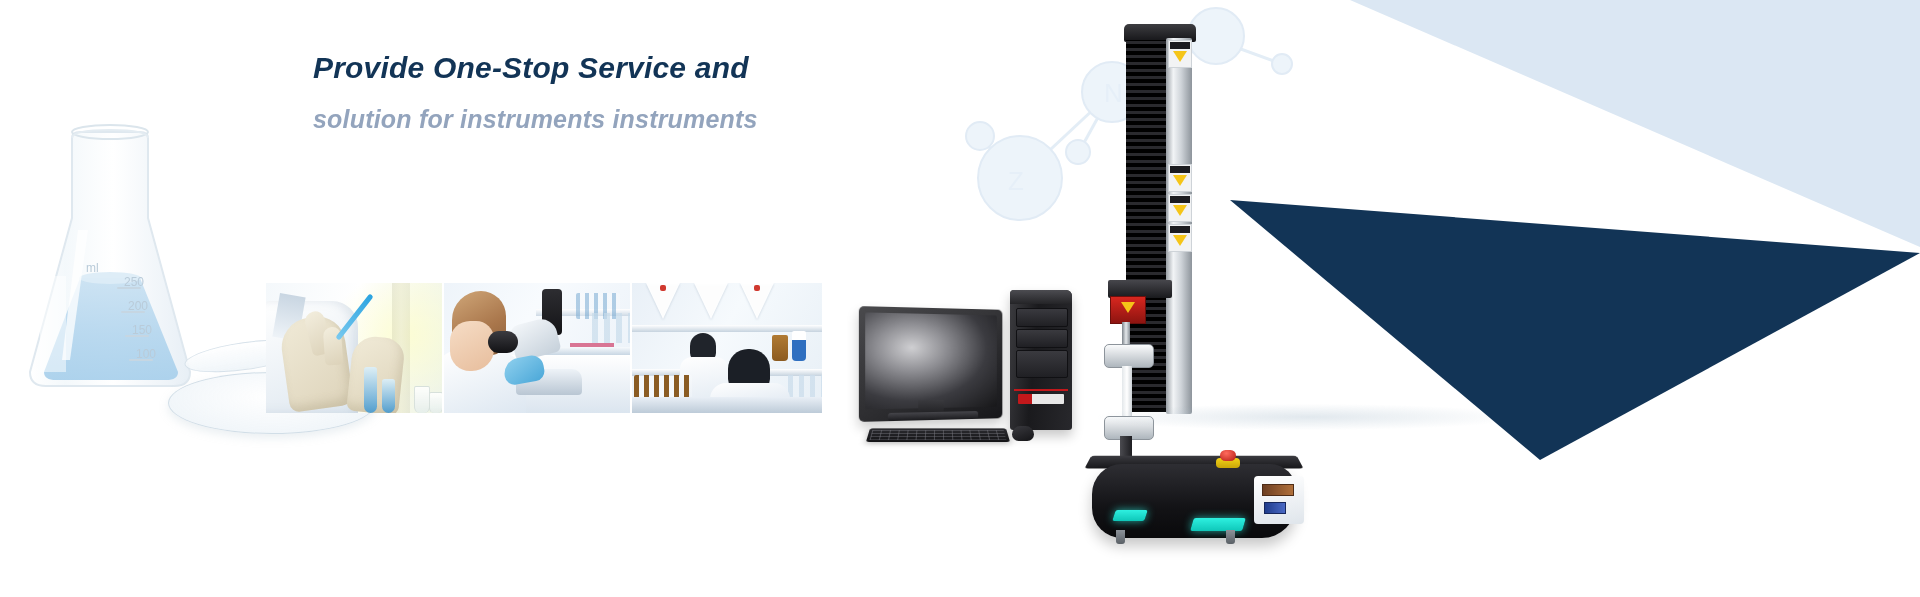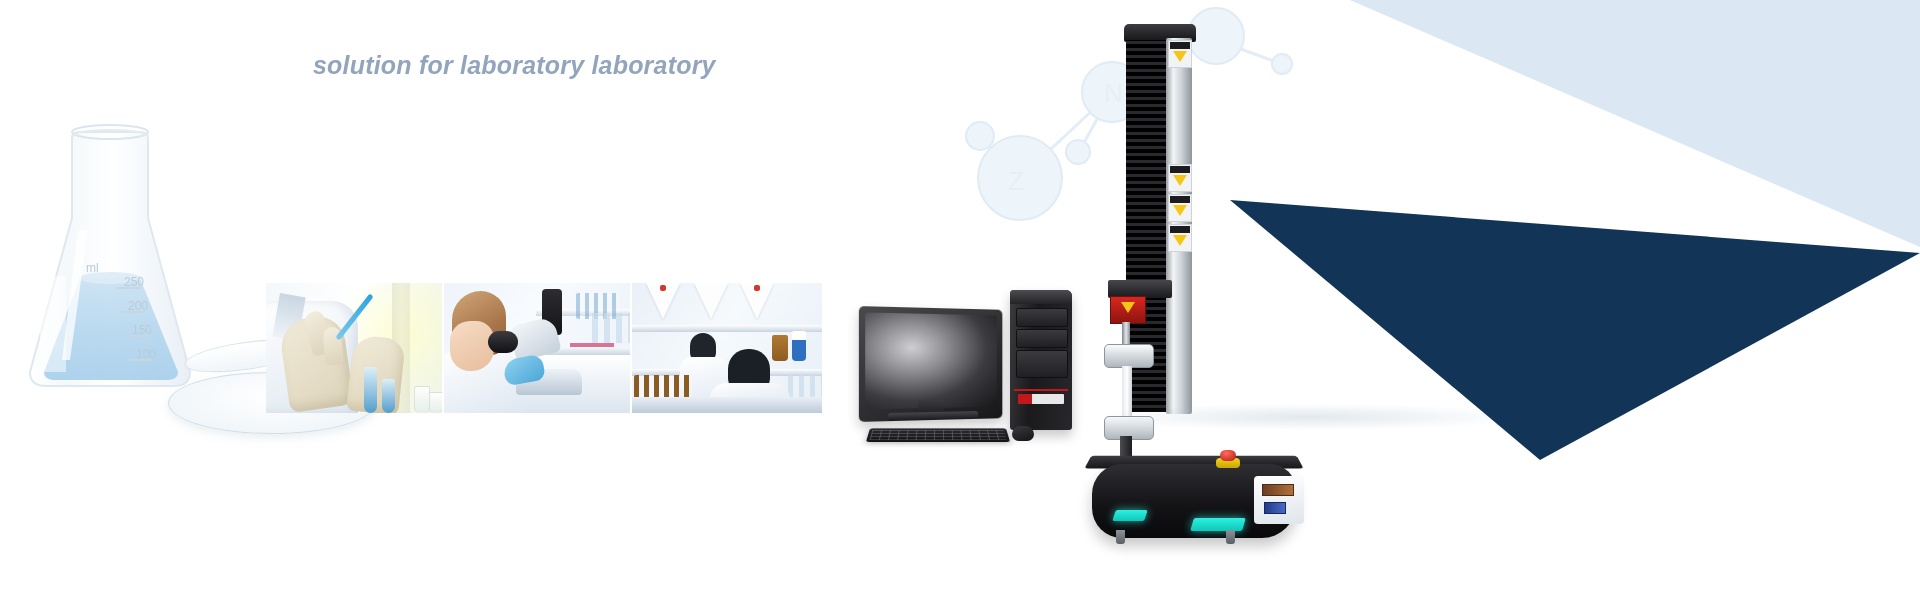--- a/index.html
+++ b/index.html
@@ -597,21 +597,22 @@
           <text x="136" y="248">100</text>
           <text x="86" y="162">ml</text>
         </g>
       </g>
     </svg>
     <div class="petri-lid"></div>
     <div class="petri"></div>
   </div>
 
   <div class="copy">
-    <div class="headline-2">solution for laboratory laboratory</div>
+    <div class="headline-1">Provide One-Stop Service and</div>
+    <div class="headline-2">solution for instruments instruments</div>
   </div>
 
   <div class="photo-strip">
 
     <div class="photo p1">
       <div class="p1-bg"></div>
       <div class="p1-coat"></div>
       <div class="p1-collar"></div>
       <div class="p1-column"></div>
       <div class="p1-hand-a"></div>

